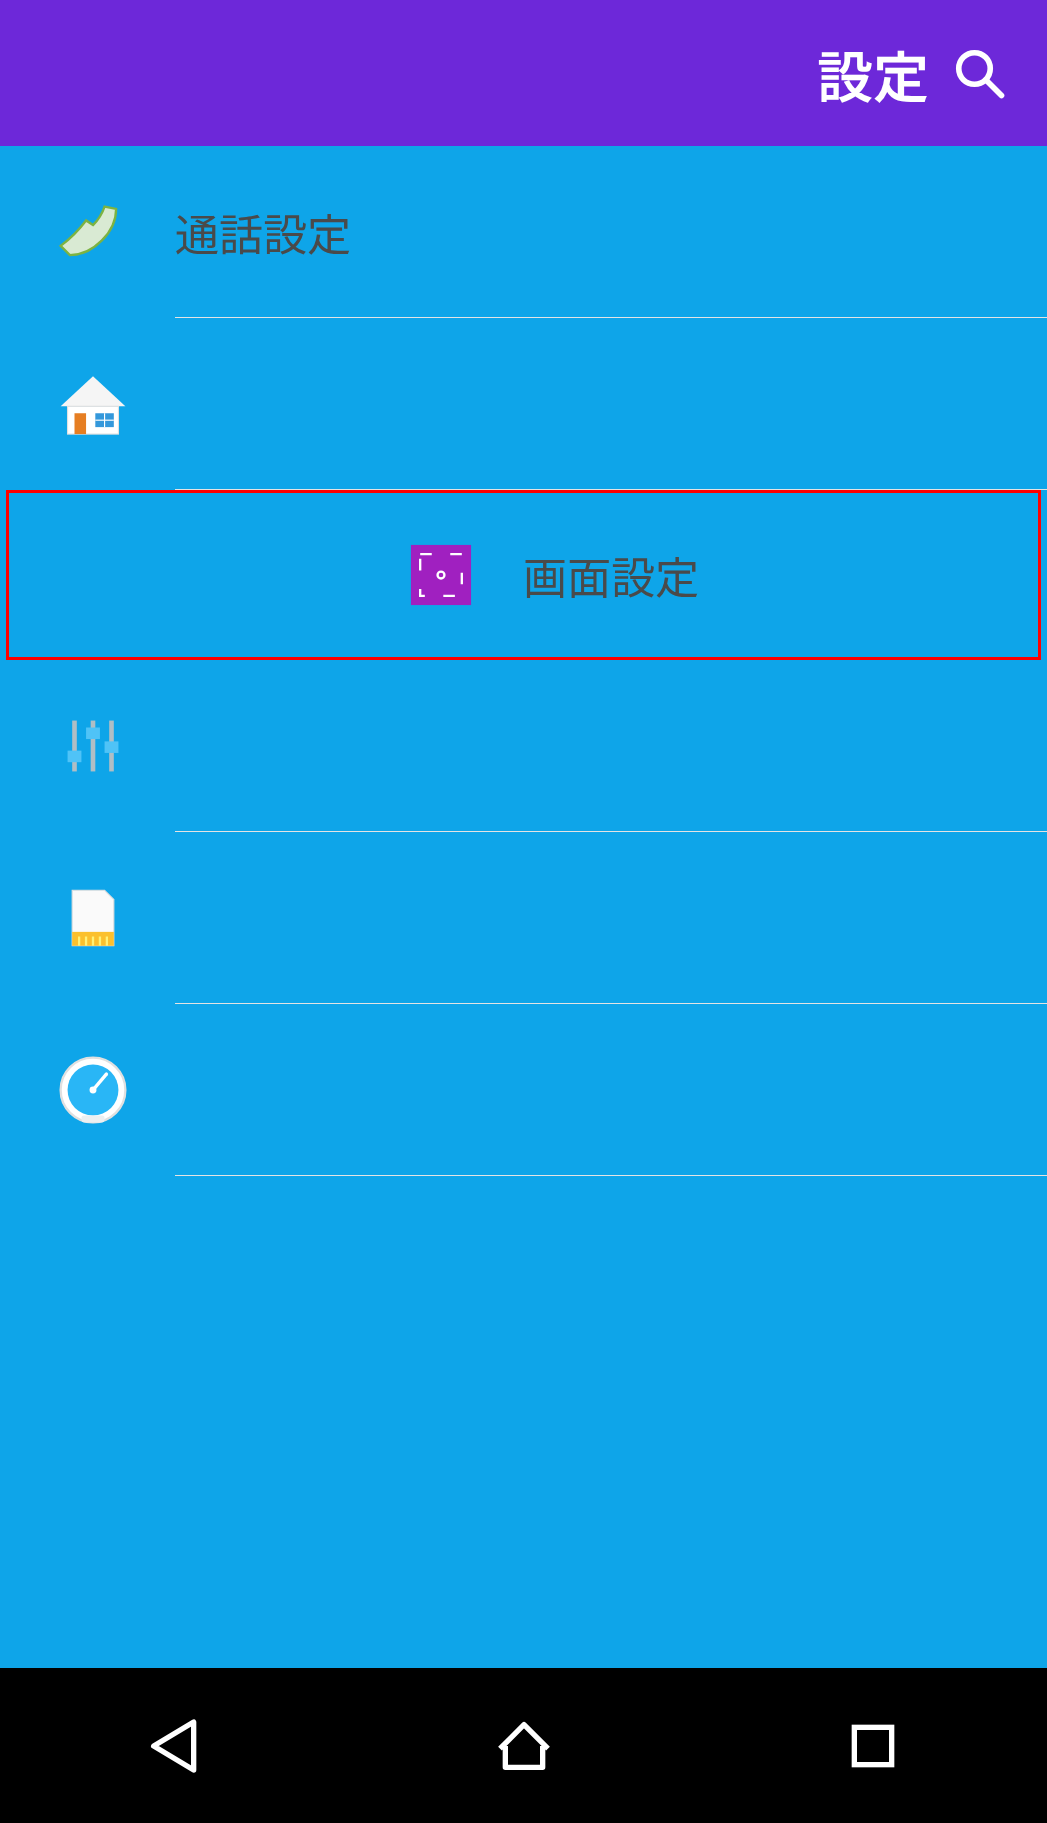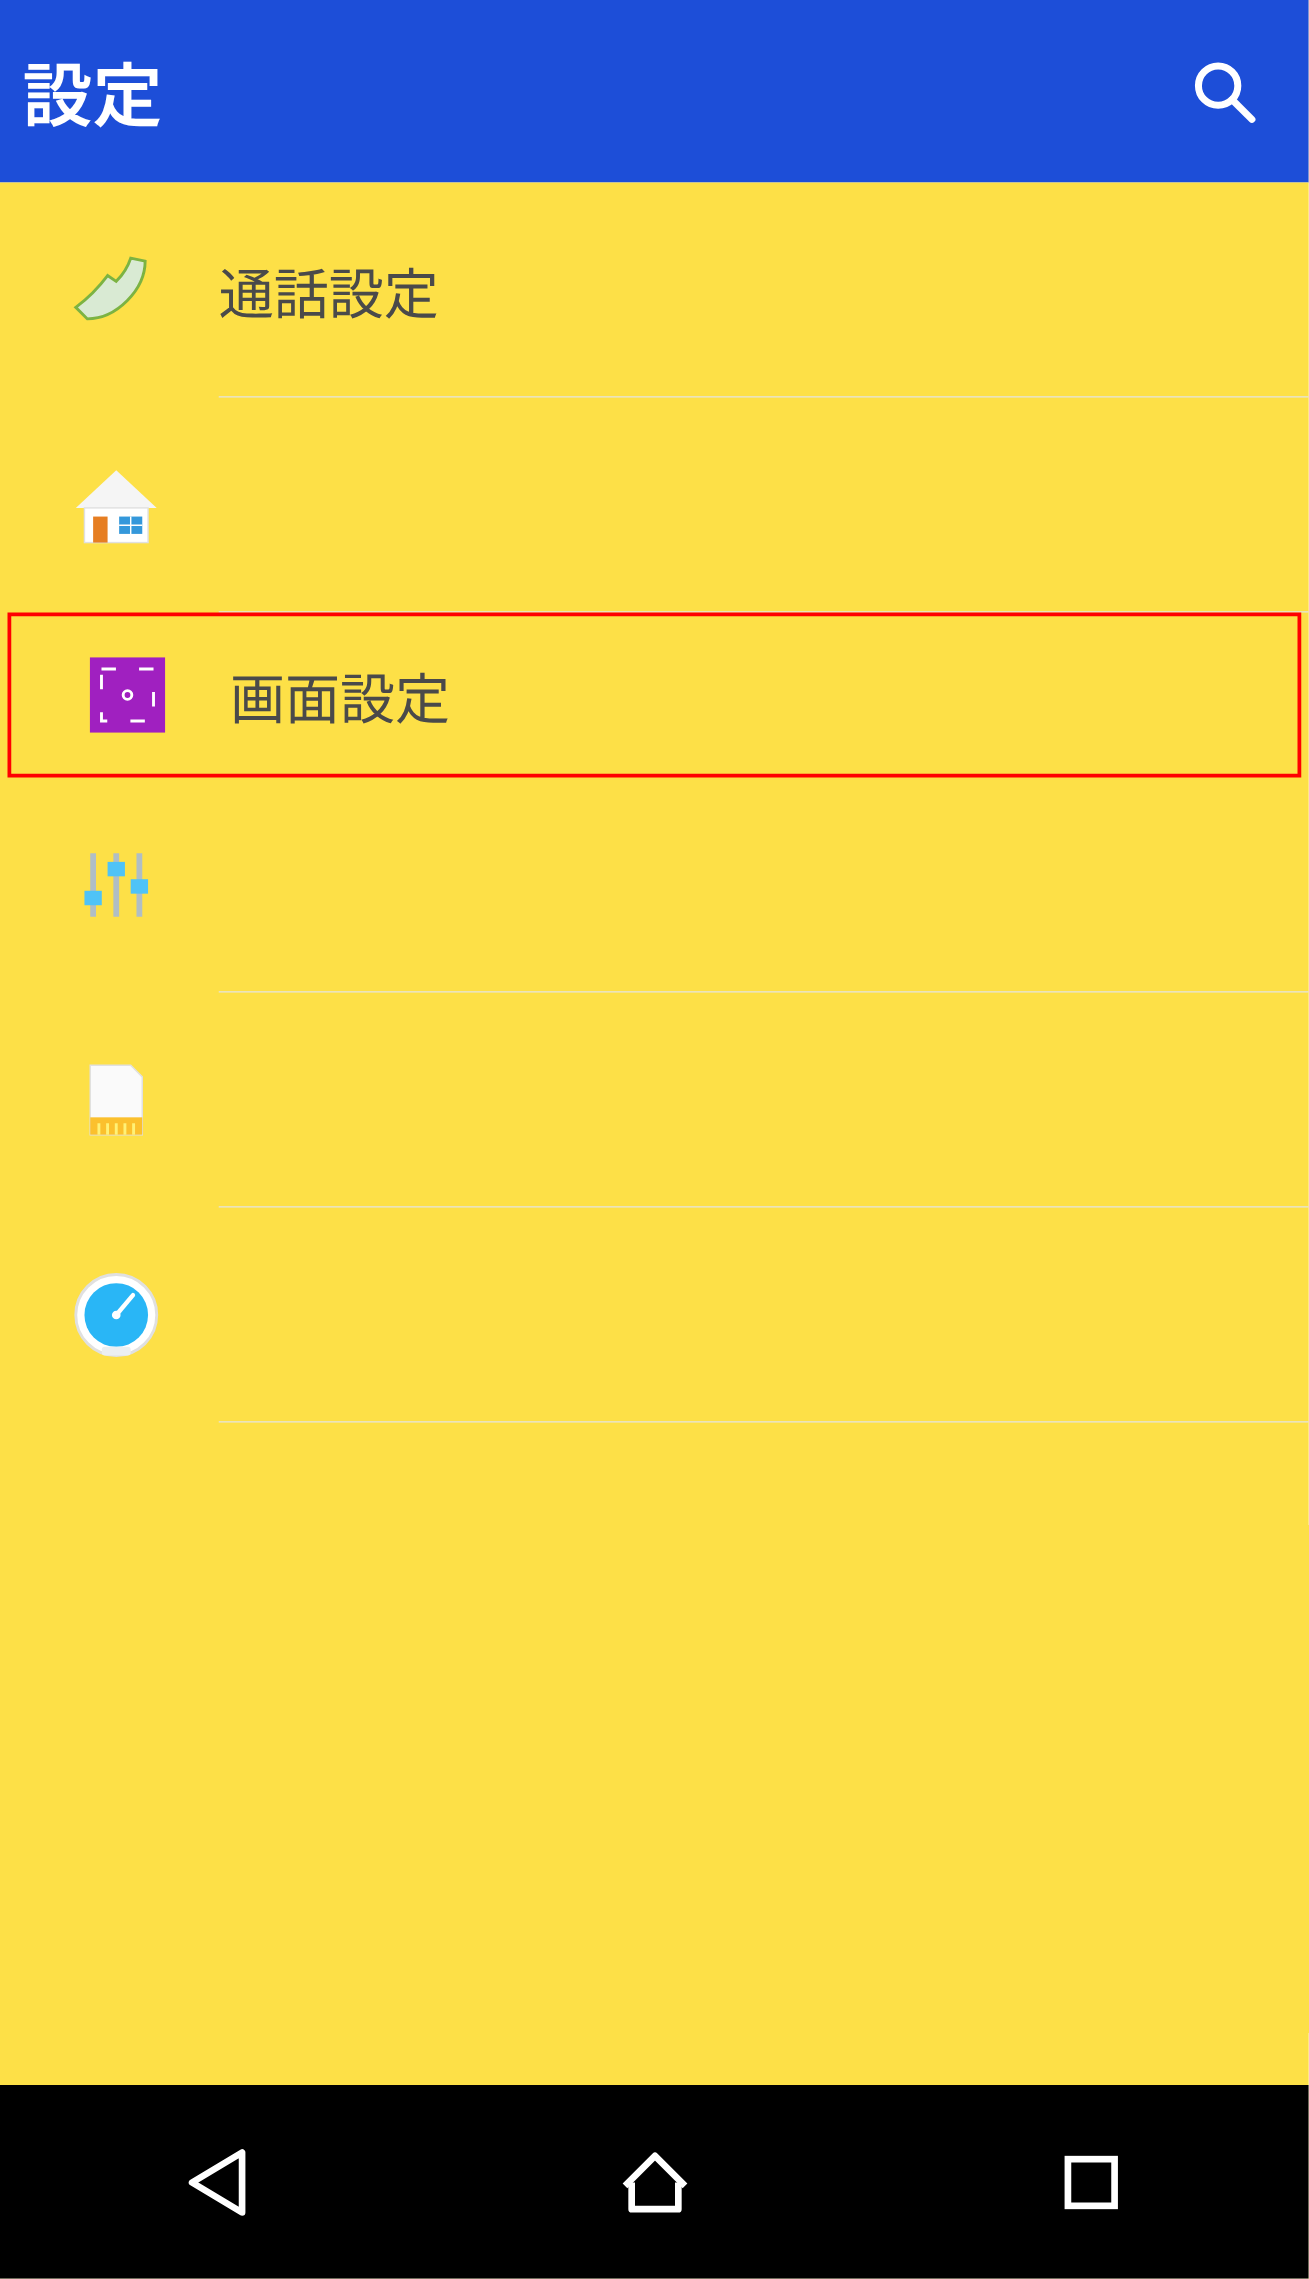--- a/index.html
+++ b/index.html
@@ -7,43 +7,43 @@
     width: 1047px;
     height: 1823px;
     font-family: "Hiragino Sans", "Noto Sans JP", sans-serif;
     background: #ffffff;
     display: flex;
     flex-direction: column;
     overflow: hidden;
   }
   .app-bar {
     height: 146px;
-    background: #1d4ed8;
+    background: #6d28d9;
     display: flex;
     align-items: center;
-    justify-content: space-between;
+    justify-content: flex-end;
     padding: 0 18px 0 18px;
   }
   .app-title {
     color: #ffffff;
     font-size: 56px;
     font-weight: 600;
   }
   .search-btn {
     width: 100px;
     height: 100px;
     display:flex;
     align-items:center;
     justify-content:center;
     cursor:pointer;
   }
   .search-btn svg { width: 54px; height: 54px; }
   .content {
     flex: 1;
-    background: #fde047;
+    background: #0ea5e9;
     overflow: hidden;
   }
   .row {
     display: flex;
     align-items: center;
     height: 172px;
     padding-left: 10px;
     position: relative;
     cursor: pointer;
   }
@@ -69,21 +69,22 @@
     position: absolute;
     bottom: 0;
     left: 175px;
     right: 0;
     height: 1px;
     background: #e4e4e4;
   }
   .highlight {
     border: 3px solid #ff0000;
     margin: 0 6px 0 6px;
-    height: 132px;
+    height: 170px;
+    justify-content: center;
   }
   .nav-bar {
     height: 155px;
     background: #000000;
     display:flex;
     align-items:center;
     justify-content:space-around;
   }
   .nav-btn {
     width: 120px;

